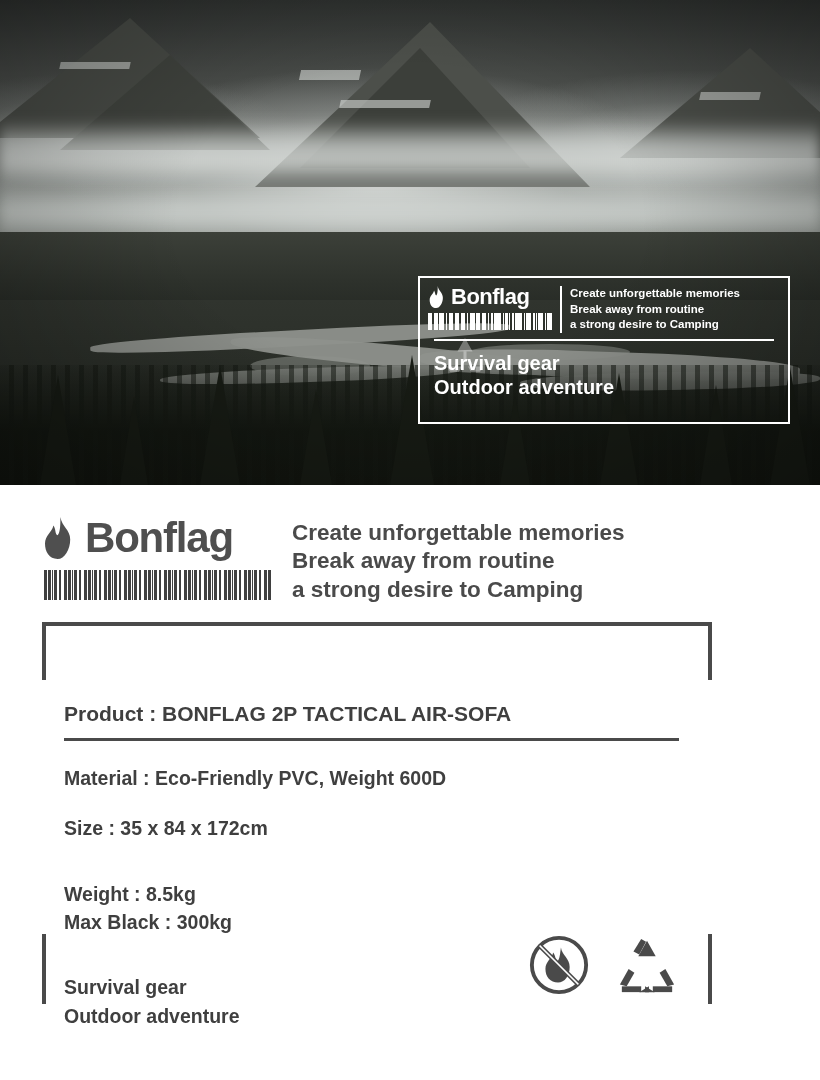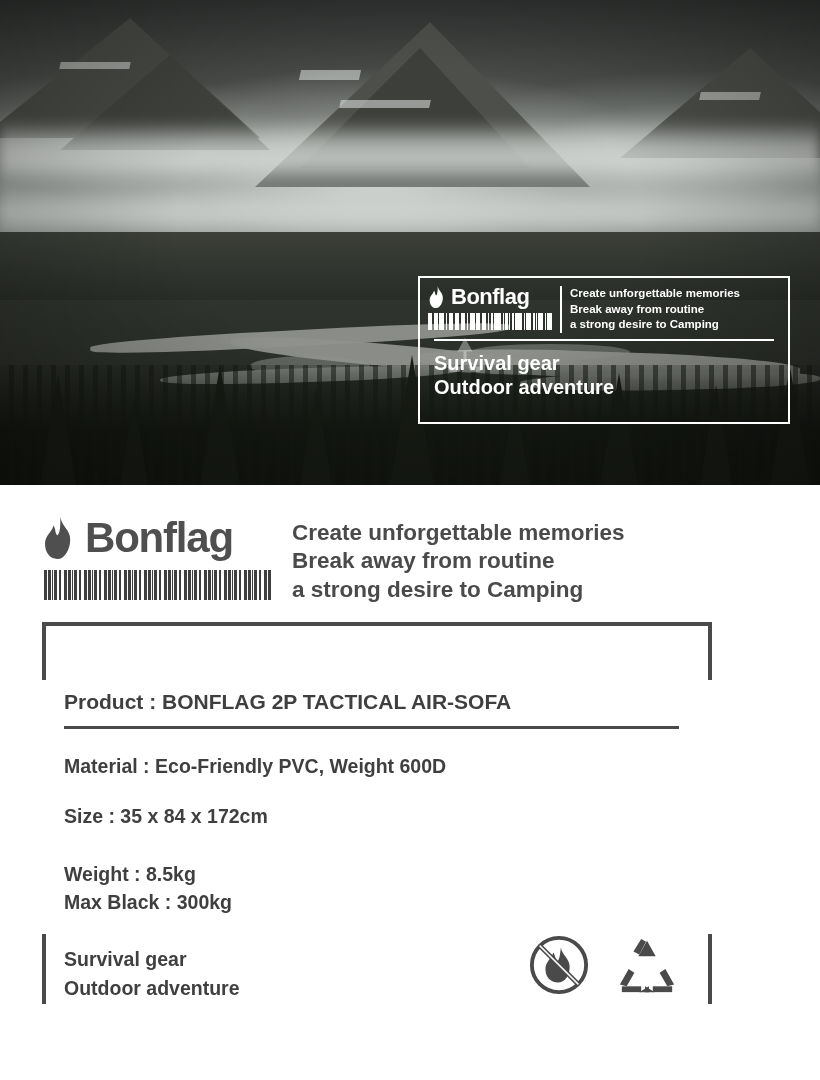--- a/index.html
+++ b/index.html
@@ -257,40 +257,40 @@
   .frame .edge-left-bottom {
     position: absolute; left: 0; bottom: 0; width: 4px; height: 70px; background: #4a4a4a;
   }
   .frame .edge-right-bottom {
     position: absolute; right: 0; bottom: 0; width: 4px; height: 70px; background: #4a4a4a;
   }
 
   .specs {
     position: absolute;
     left: 22px;
-    top: 68px;
+    top: 80px;
     width: 620px;
   }
   .spec-product {
     font-size: 21px;
     font-weight: bold;
     color: #3f3f3f;
     padding-bottom: 12px;
     border-bottom: 3px solid #4a4a4a;
     width: 615px;
   }
   .spec-line {
     font-size: 19.5px;
     font-weight: bold;
     color: #3f3f3f;
     margin-top: 25px;
     line-height: 1.3;
   }
   .spec-block {
-    margin-top: 32px;
+    margin-top: 40px;
   }
   .spec-block .spec-line { margin-top: 0; }
   .spec-block .spec-line + .spec-line { margin-top: 3px; }
 
   .icons {
     position: absolute;
     right: 34px;
     bottom: 8px;
     display: flex;
     gap: 26px;

